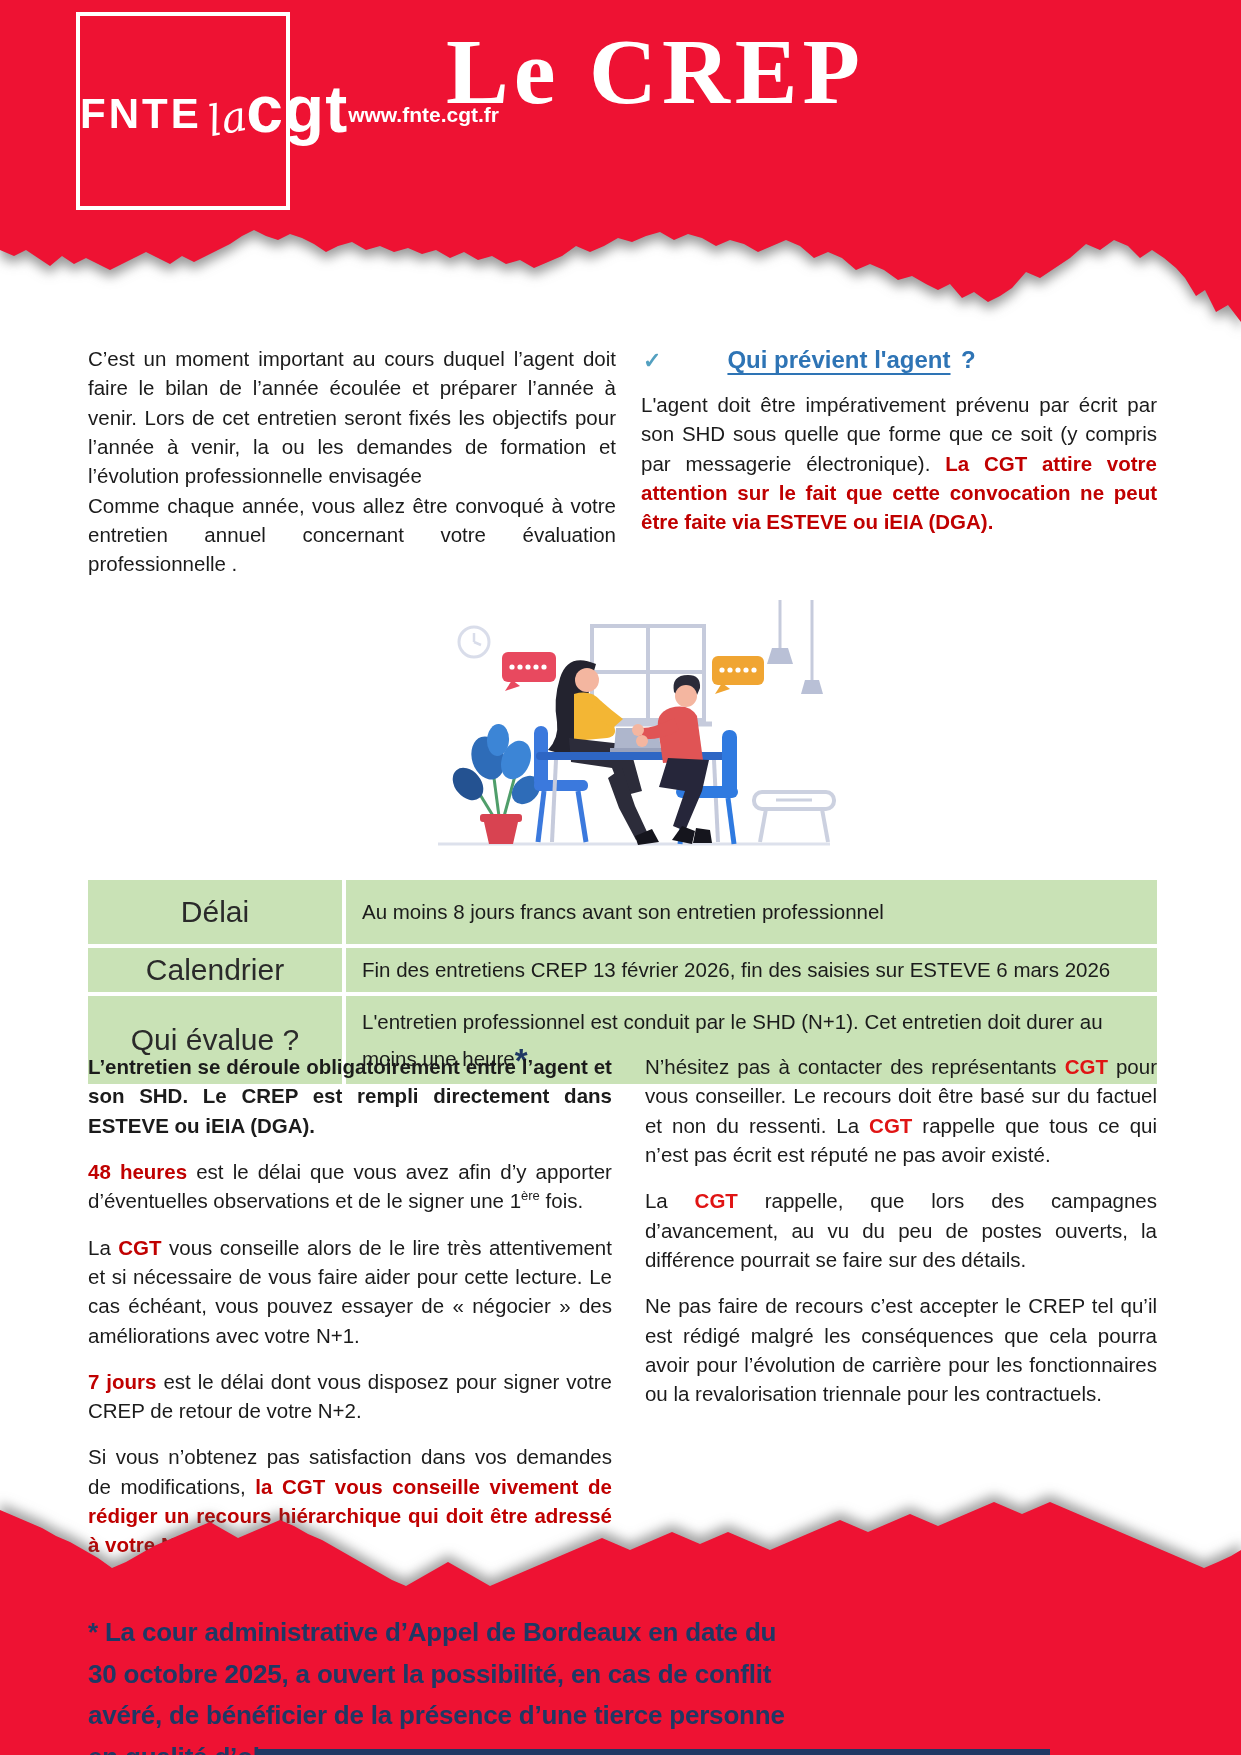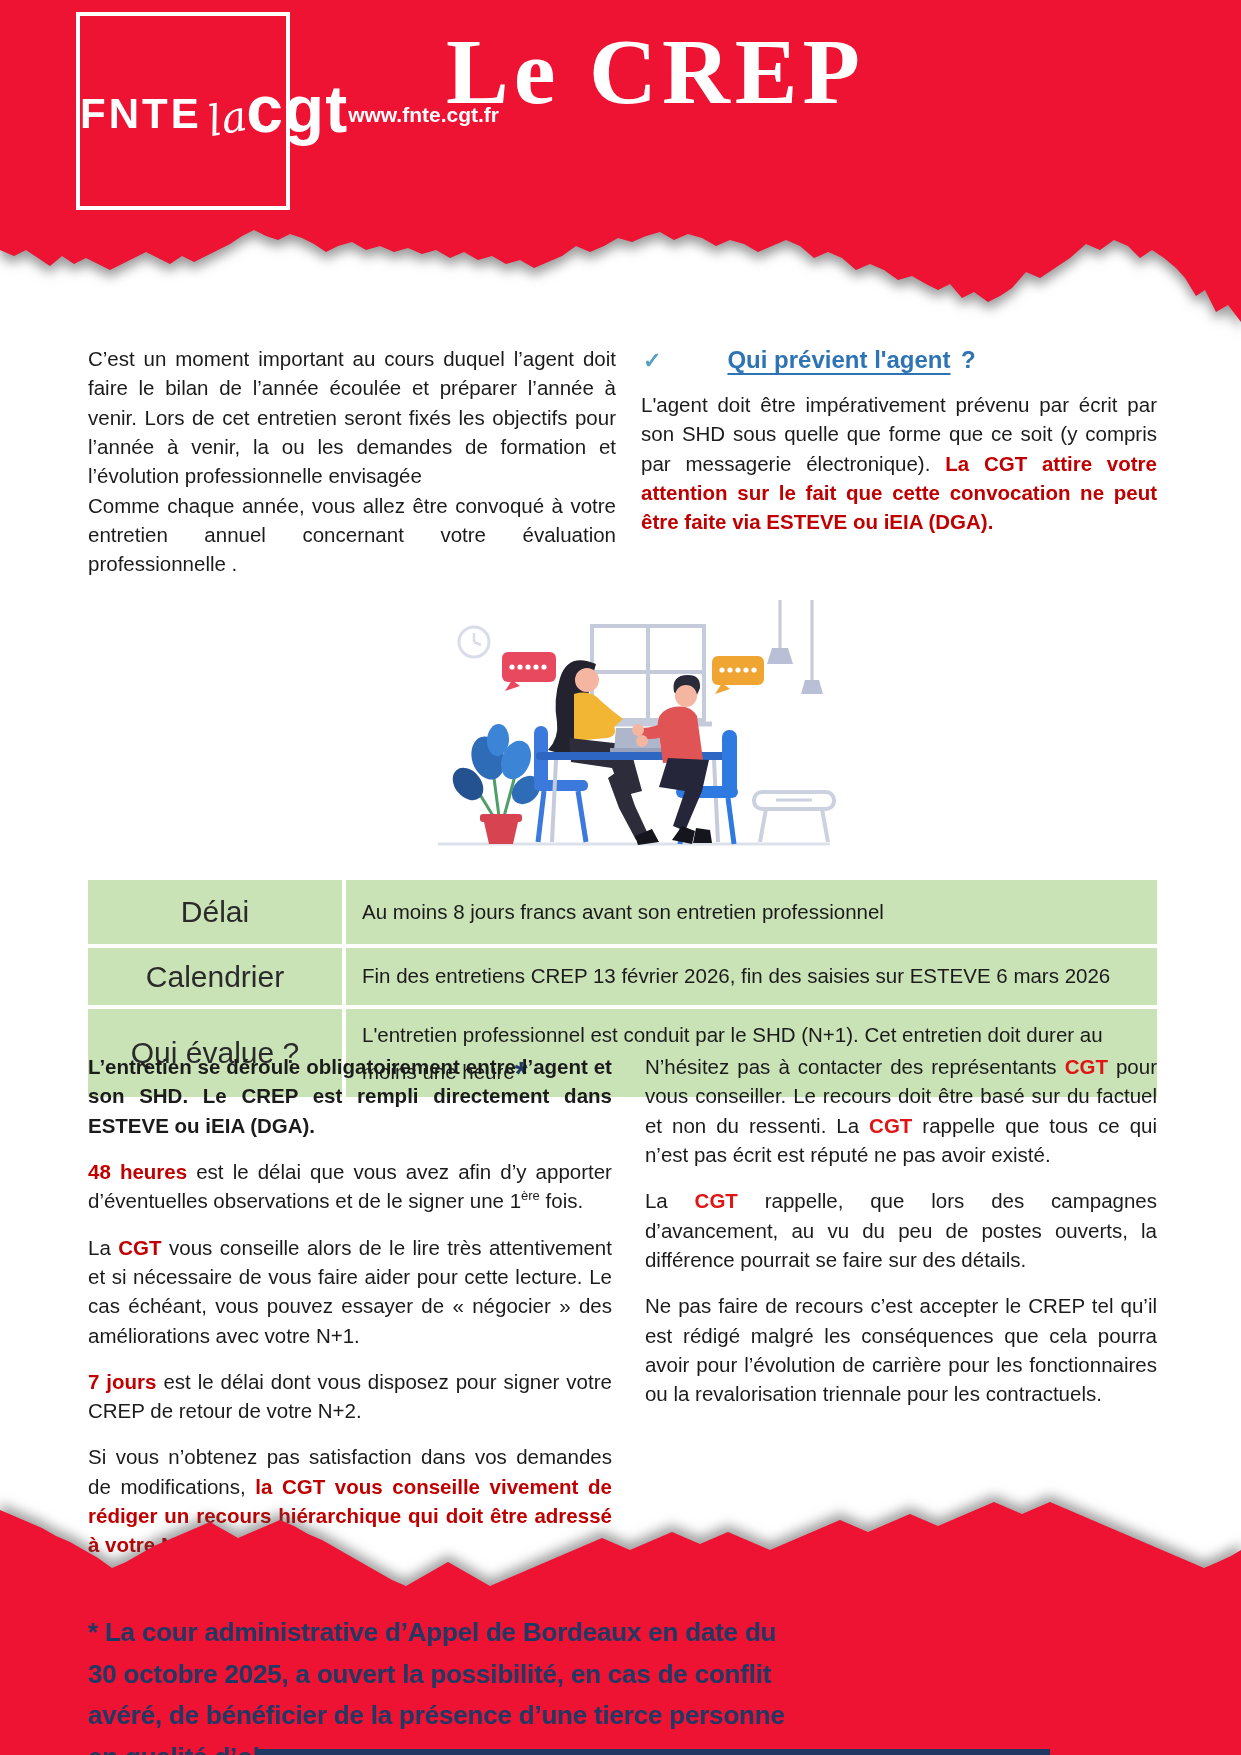--- a/index.html
+++ b/index.html
@@ -50,21 +50,21 @@
   .illus{position:absolute;left:424px;top:600px;width:420px;height:255px;}
 
   
   .crep-table{position:absolute;left:88px;top:880px;width:1069px;}
   .trow{display:grid;grid-template-columns:258px 1fr;margin-bottom:4px;}
   .tlabel{background:#c9e2b6;border-right:4px solid #fff;display:flex;align-items:center;
     justify-content:center;font-size:30px;color:#2a2a2a;}
   .tcontent{background:#c9e2b6;padding:0 16px;font-size:20.5px;color:#1b1b1b;
     display:flex;align-items:center;line-height:1.4;}
   .trow.r1{height:64px;}
-  .trow.r2{height:57px;}
+  .trow.r2{height:44px;}
   .trow.r3{height:88px;}
   .trow.r3 .tcontent{line-height:1.8;display:block;padding-top:8px;}
   .star{color:#1f3864;font-weight:bold;font-size:33px;vertical-align:-6px;line-height:0;}
 
   
   .body-cols{position:absolute;left:88px;top:1052px;width:1069px;display:flex;gap:33px;}
 
   
   .footnote{position:absolute;left:88px;top:1612px;width:700px;z-index:3;
     color:#1f3864;font-weight:bold;font-size:26px;line-height:1.6;letter-spacing:-.2px;}

